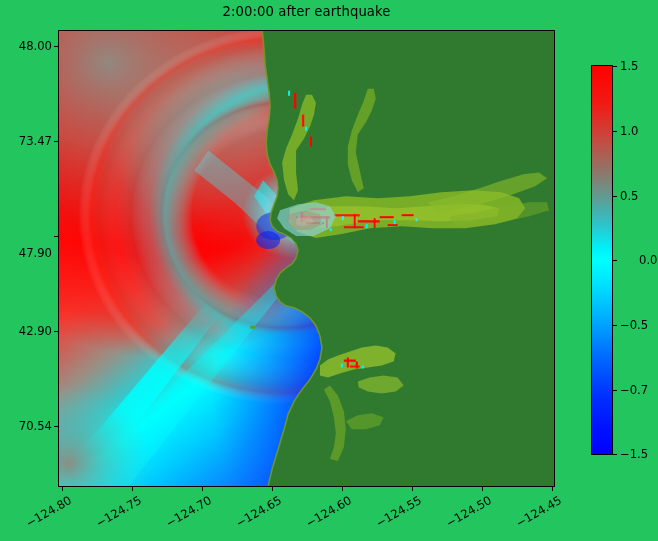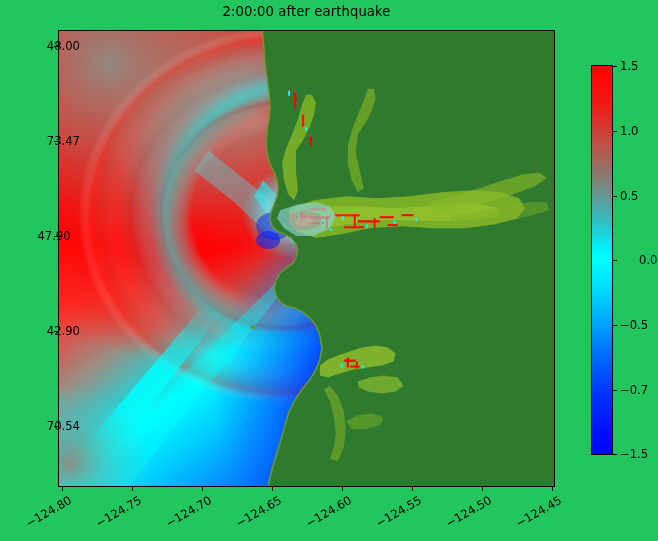--- a/index.html
+++ b/index.html
@@ -16,21 +16,21 @@
   #axes{position:absolute;left:58px;top:30px;width:497px;height:457px;
         border:1px solid #000;box-sizing:border-box;overflow:hidden;background:#2f7a2e;}
   #mapstack{position:absolute;left:0;top:0;width:100%;height:100%;}
   #mapstack > div, #mapstack > svg{position:absolute;left:0;top:0;width:100%;height:100%;}
 
   
   .tick{position:absolute;background:#000;}
   .ytick{left:54px;width:4px;height:1px;}
   .xtick{top:487px;width:1px;height:4px;}
   .ylabel-wrap{position:absolute;left:0;width:52px;text-align:right;
-               transform:translateY(-50%);font-size:11.6px;color:#000;white-space:nowrap;margin-left:28px;}
+               transform:translateY(-50%);font-size:11.6px;color:#000;white-space:nowrap;}
   .xlabel{position:absolute;top:493px;font-size:11.6px;color:#000;white-space:nowrap;
           transform-origin:right top;transform:rotate(-30deg);text-align:right;}
 
   
   #cbar{position:absolute;left:591px;top:65px;width:22px;height:390px;
         border:1px solid #000;box-sizing:border-box;}
   #cbarfill{position:absolute;left:0;top:0;width:100%;height:100%;}
   .cbtick{position:absolute;left:613px;width:4px;height:1px;background:#000;}
   .cblabel{position:absolute;left:620px;transform:translateY(-50%);
            font-size:11.6px;color:#000;white-space:nowrap;}
@@ -264,21 +264,21 @@
     </div>
   </div>
 
   <div class="tick ytick" style="top:46px;"></div>
   <div class="ylabel-wrap" style="top:46px;">48.00</div>
 
   <div class="tick ytick" style="top:141px;"></div>
   <div class="ylabel-wrap" style="top:141px;">73.47</div>
 
   <div class="tick ytick" style="top:236px;"></div>
-  <div class="ylabel-wrap" style="top:236px;text-align:center;">47.90</div>
+  <div class="ylabel-wrap" style="top:253px;">47.90</div>
 
   <div class="tick ytick" style="top:331px;"></div>
   <div class="ylabel-wrap" style="top:331px;">42.90</div>
 
   <div class="tick ytick" style="top:426px;"></div>
   <div class="ylabel-wrap" style="top:426px;">70.54</div>
 
   <div class="tick xtick" style="left:62px;"></div>
   <div class="xlabel" style="left:-5px;width:72px;">−124.80</div>
 

